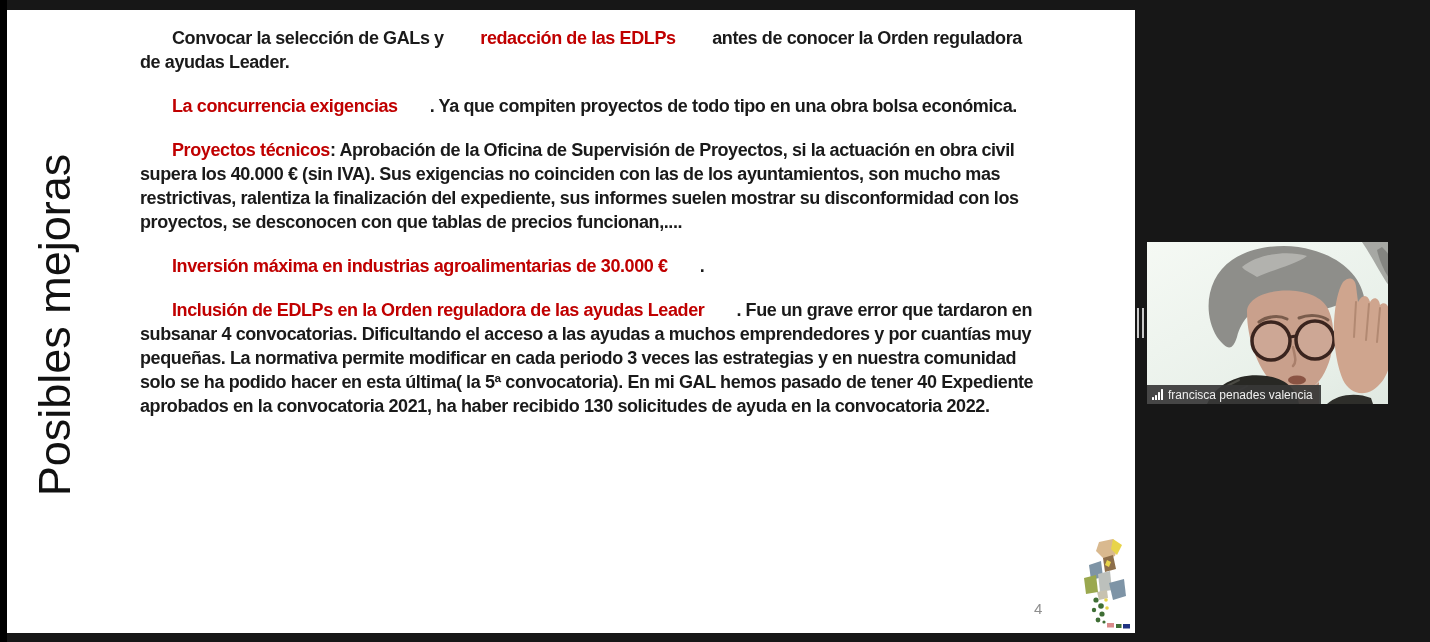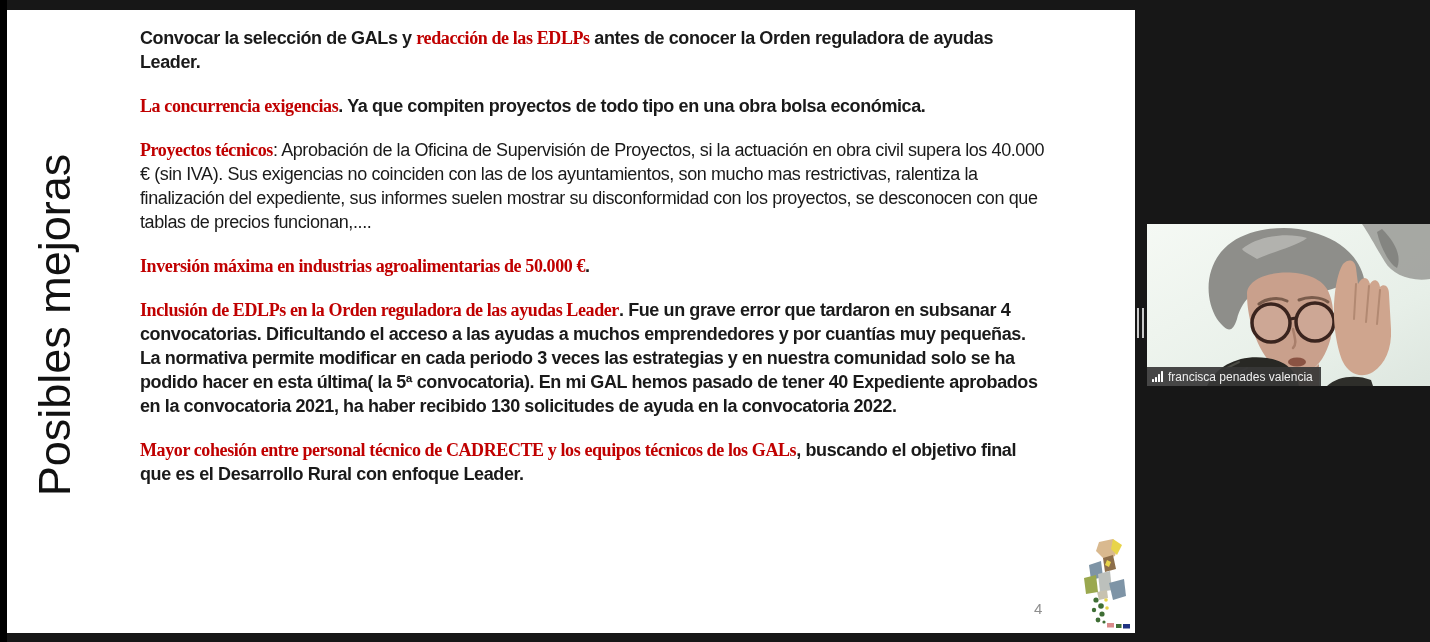--- a/index.html
+++ b/index.html
@@ -29,40 +29,40 @@
     font-size: 45px; font-weight: 400; color: #111;
     letter-spacing: 0px;
   }
   .slide-body {
     position: absolute; left: 133px; top: 16px; width: 905px;
   }
   .slide-body p {
     font-size: 18px; line-height: 24px; letter-spacing: -0.4px;
     margin-bottom: 20px; color: var(--text-black, #1a1a1a);
   }
-  .seg-bold { font-weight: 700; }
-  .seg-regular { font-weight: 400; }
-  .seg-red { color: var(--accent-red, #c00000); font-family: Liberation Serif, serif; }
+  .seg-bold { font-weight: 700; margin-left: 32px; }
+  .seg-regular { font-weight: 700; }
+  .seg-red { color: var(--accent-red, #c00000); }
   .seg-black { color: var(--text-black, #1a1a1a); }
   .page-number {
     position: absolute; left: 1027px; top: 590px;
     font-size: 15px; color: #8f8f8f;
   }
   .logo {
     position: absolute; left: 1070px; top: 528px; width: 56px; height: 94px;
   }
   
   .divider-handle {
     position: absolute; left: 1137px; top: 308px; height: 30px;
     display: flex; gap: 3px; cursor: col-resize;
   }
   .divider-handle span { width: 2px; height: 30px; background: #c9c9c9; display: block; }
   
   .video-tile {
-    position: absolute; left: 1147px; top: 224px; width: 283px; height: 162px;
+    position: absolute; left: 1147px; top: 242px; width: 241px; height: 162px;
     background: #e9f0ea; overflow: hidden;
   }
   .video-tile svg { display: block; width: 283px; height: 162px; }
   .name-tag {
     position: absolute; left: 0; bottom: 0; height: 19px;
     display: inline-flex; align-items: center; gap: 5px;
     padding: 0 8px 0 5px;
     background: var(--nametag-bg, rgba(55,55,55,0.92));
   }
   .name-tag .label {
@@ -83,23 +83,22 @@
 <div class="slide">
 
   <div class="slide-title-wrap">
     <div class="slide-title">Posibles mejoras</div>
   </div>
 
   <div class="slide-body">
       <p><span class="seg-black seg-bold">Convocar la selección de GALs y </span><span class="seg-red seg-bold">redacción de las EDLPs</span><span class="seg-black seg-bold"> antes de conocer la Orden reguladora de ayudas Leader.</span></p>
       <p><span class="seg-red seg-bold">La concurrencia exigencias</span><span class="seg-black seg-bold">. Ya que compiten proyectos de todo tipo en una obra bolsa económica.</span></p>
       <p><span class="seg-red seg-bold">Proyectos técnicos</span><span class="seg-black seg-regular">: Aprobación de la Oficina de Supervisión de Proyectos,  si la actuación en obra civil supera los 40.000 € (sin IVA). Sus exigencias no coinciden con las de los ayuntamientos, son mucho mas restrictivas, ralentiza la finalización del expediente, sus informes suelen mostrar su disconformidad con los proyectos, se desconocen con que tablas de precios funcionan,....</span></p>
-      <p><span class="seg-red seg-bold">Inversión máxima en industrias agroalimentarias de 50.000 €</span><span class="seg-black seg-bold">.</span></p>
+      <p><span class="seg-red seg-bold">Inversión máxima en industrias agroalimentarias de 30.000 €</span><span class="seg-black seg-bold">.</span></p>
       <p><span class="seg-red seg-bold">Inclusión de EDLPs en la Orden reguladora de las ayudas Leader</span><span class="seg-black seg-bold">. Fue un grave error que tardaron en subsanar 4 convocatorias. Dificultando el acceso a las ayudas a muchos emprendedores y por cuantías muy pequeñas. La normativa permite modificar en cada periodo 3 veces las estrategias y en nuestra comunidad solo se ha podido hacer en esta última( la 5ª convocatoria). En mi GAL hemos pasado de tener 40 Expediente aprobados en la convocatoria 2021, ha haber recibido 130 solicitudes de ayuda en la convocatoria 2022.</span></p>
-      <p><span class="seg-red seg-bold">Mayor cohesión entre personal técnico de CADRECTE y los equipos técnicos de los GALs</span><span class="seg-black seg-bold">, buscando el objetivo final que es el Desarrollo Rural con enfoque Leader.</span></p>
     </div>
 
   <div class="page-number">4</div>
 
   <svg class="logo" viewBox="0 0 56 94" aria-hidden="true">
 
     <polygon points="22,4 36,1 41,8 38,18 28,22 19,13" fill="#d9b98f"></polygon>
     <polygon points="36,1 45,7 40,17 34,11" fill="#e8d44a"></polygon>
     <polygon points="26,20 36,17 39,31 28,34" fill="#8d6e4a"></polygon>
     <polygon points="30,22 34,24 32,29 28,27" fill="#e8d44a"></polygon>

